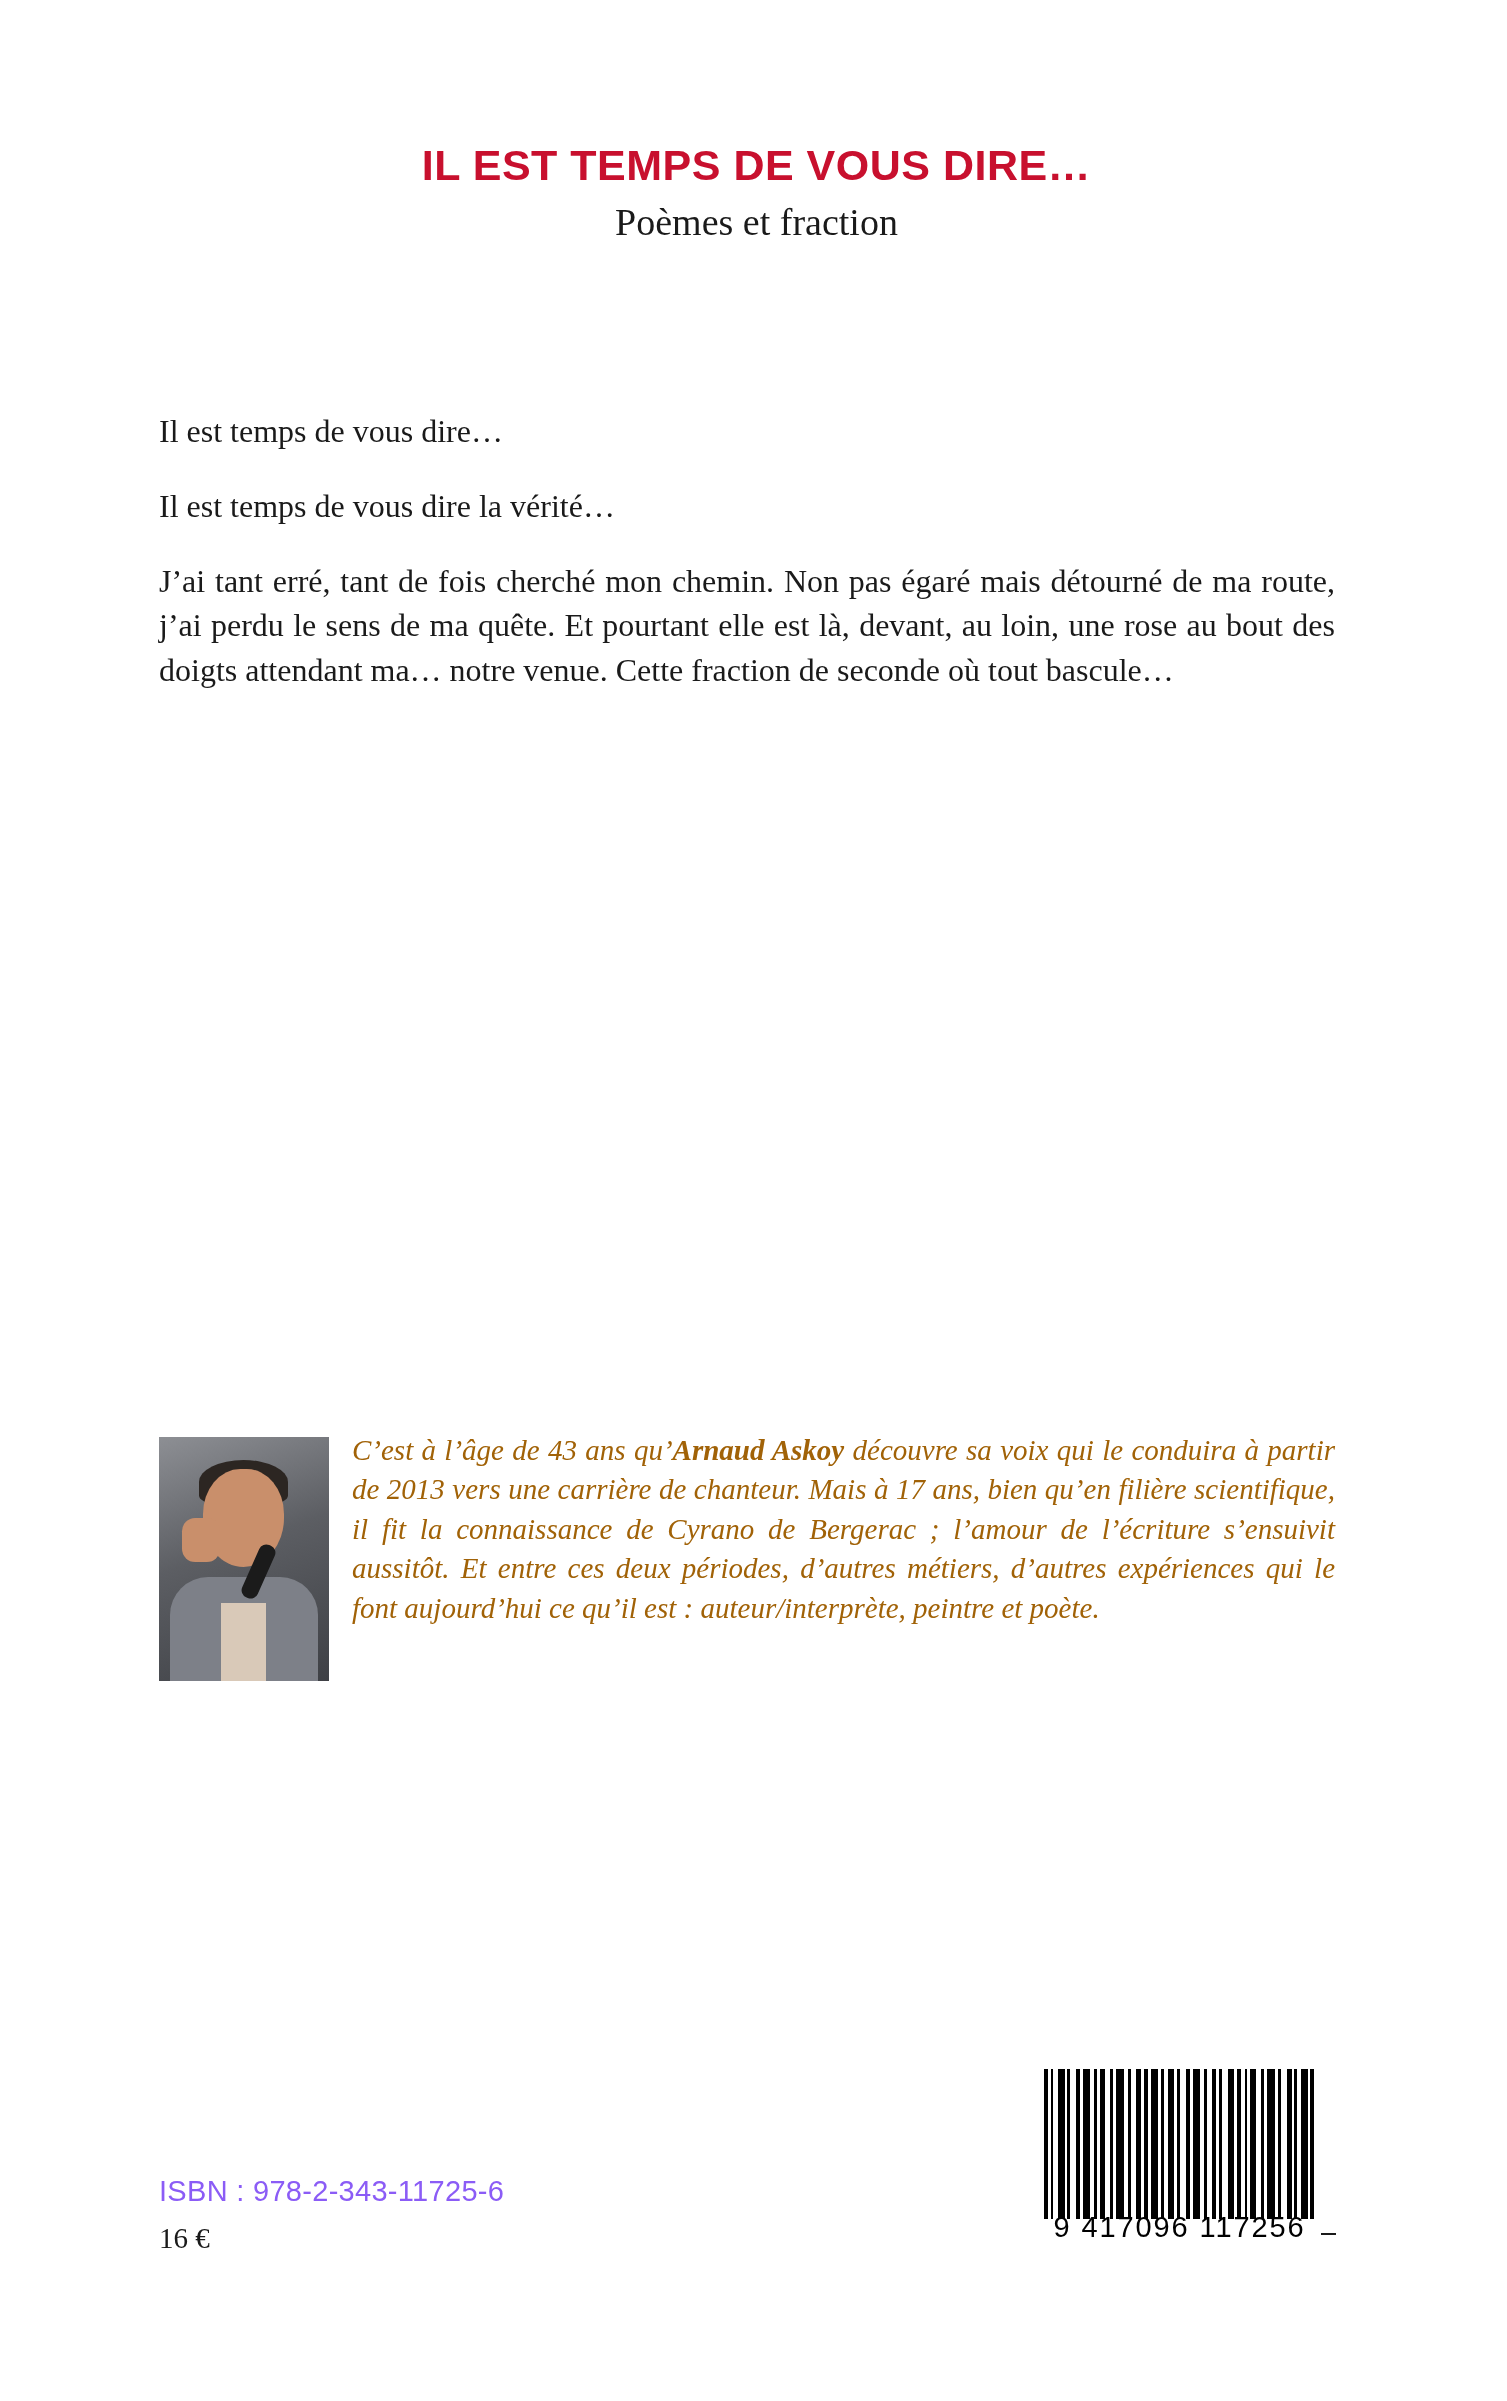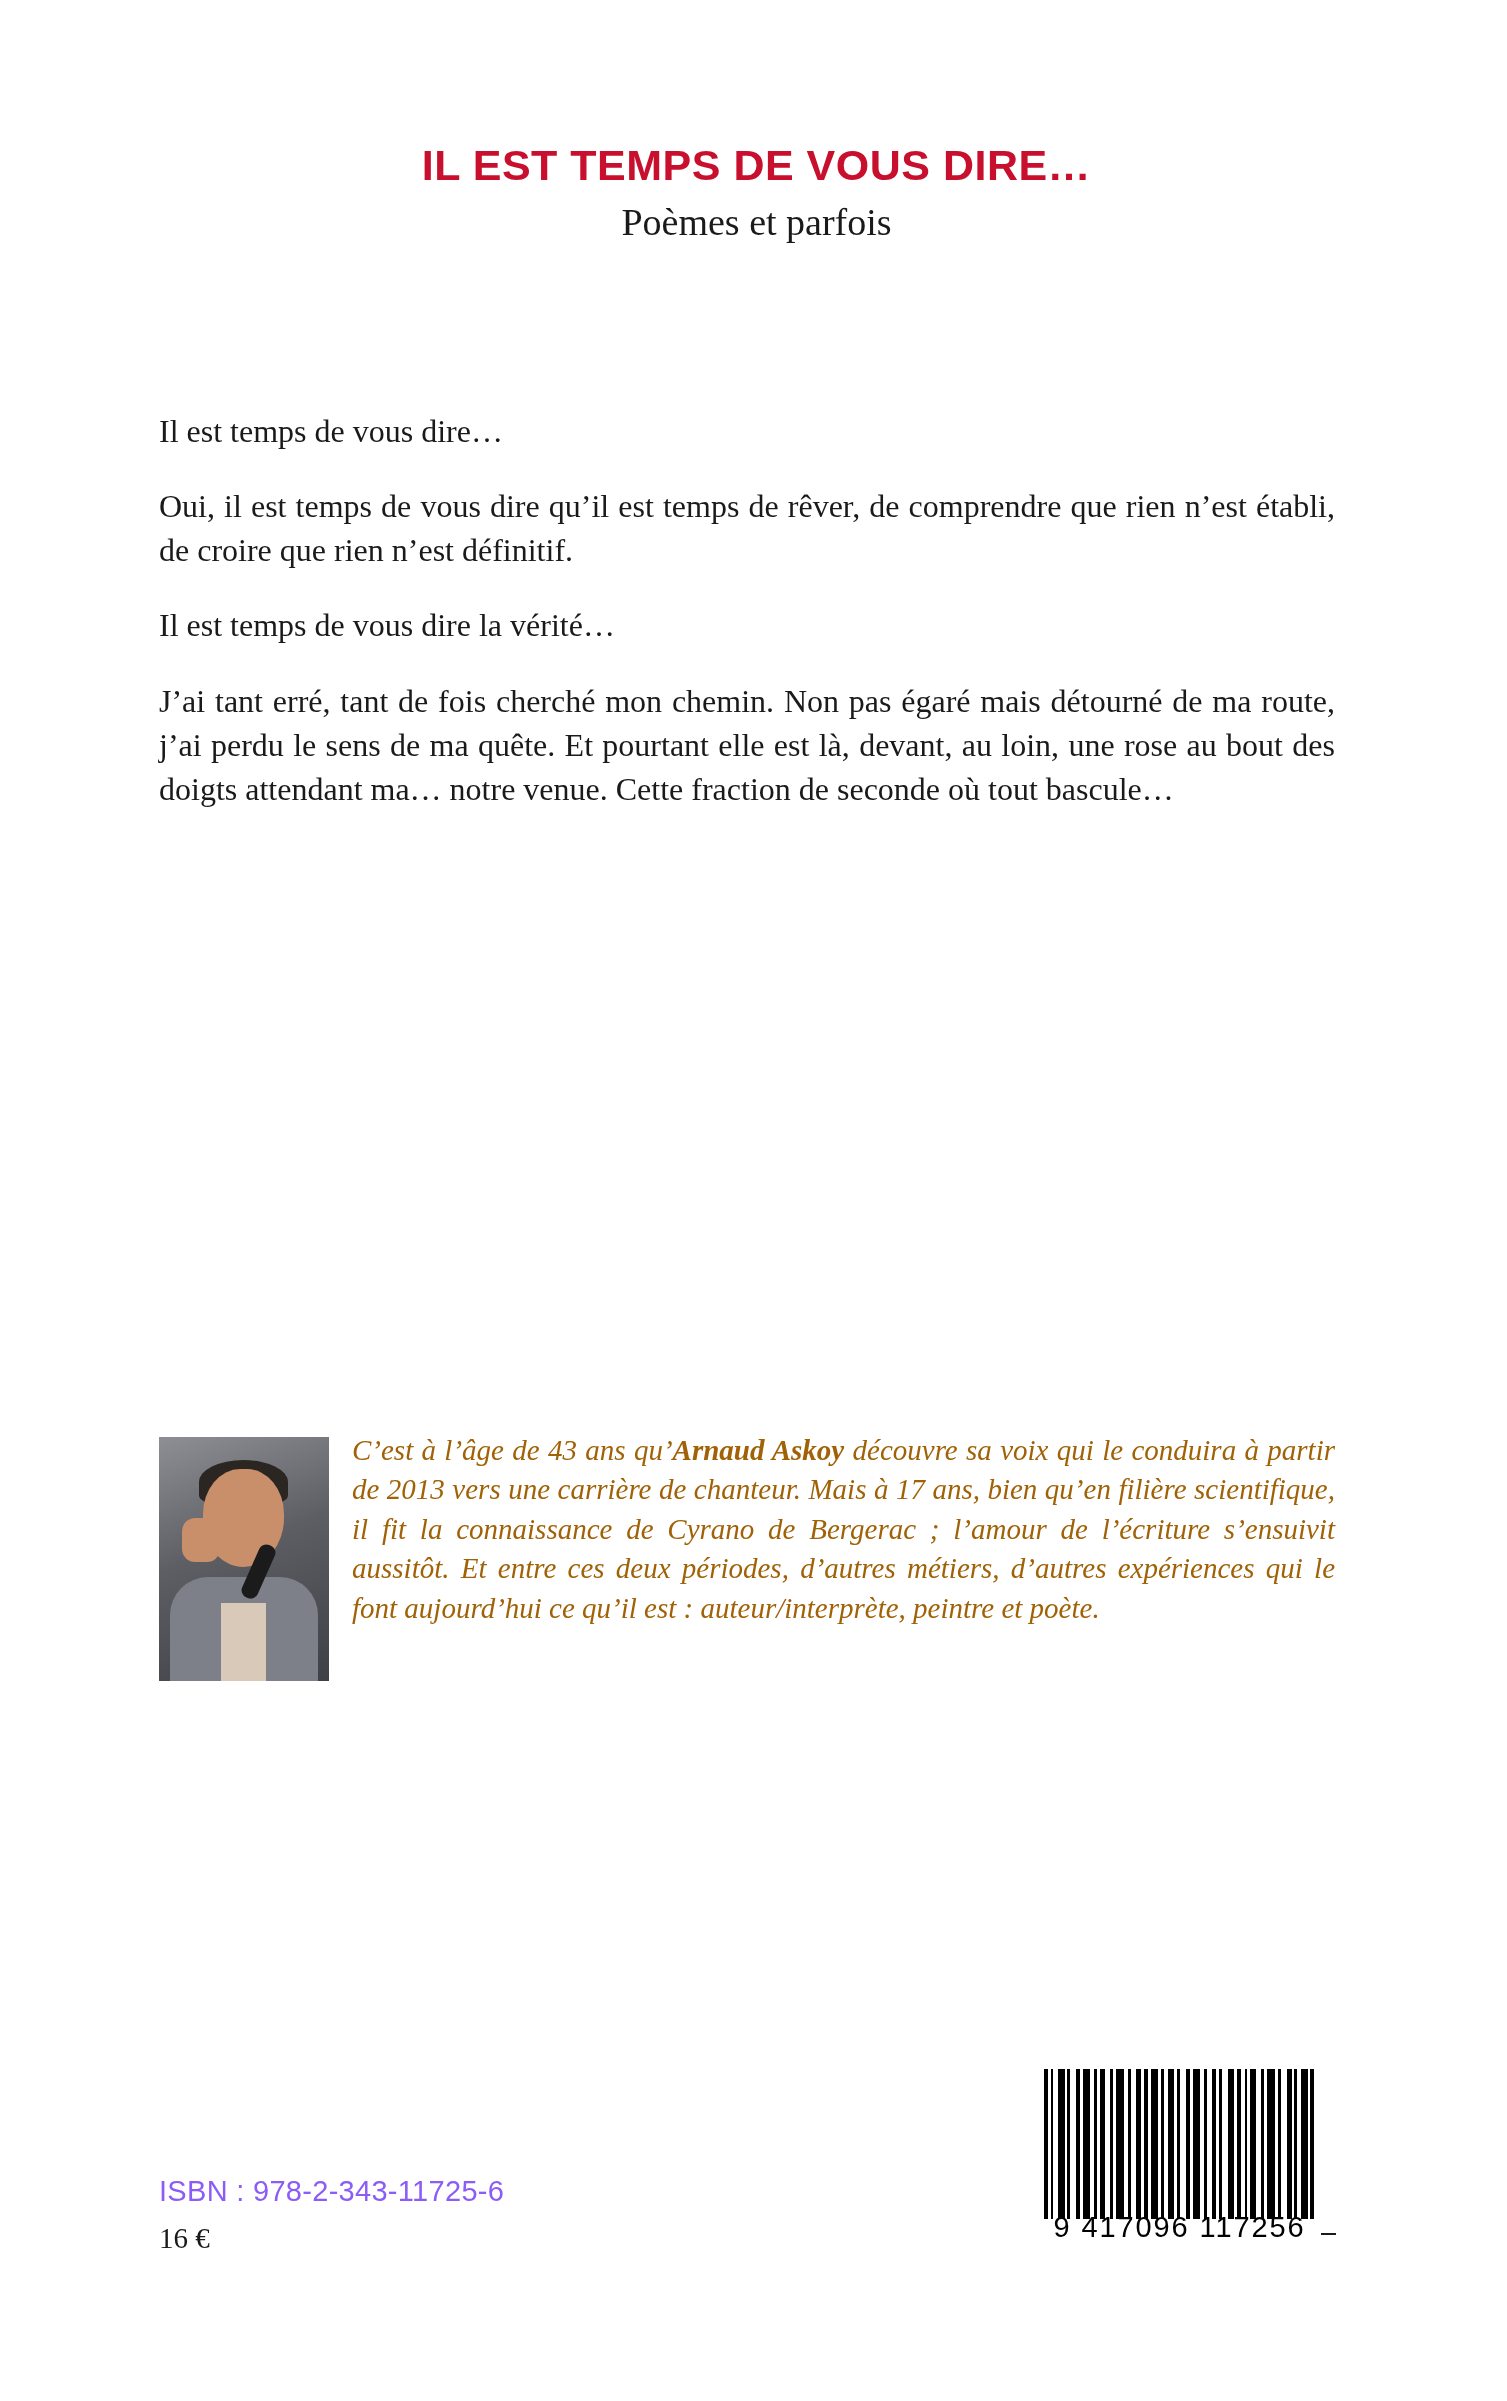--- a/index.html
+++ b/index.html
@@ -203,26 +203,25 @@
     background: #1a1a1a;
   }
 </style>
 </head>
 <body>
 
 <div class="page">
 
   <div class="title-block">
     <h1 class="book-title">IL EST TEMPS DE VOUS DIRE…</h1>
-    <div class="book-subtitle">Poèmes et parfois</div>
+    <div class="book-subtitle">Poèmes et fraction</div>
   </div>
 
   <div class="body-copy">
     <p class="no-justify">Il est temps de vous dire…</p>
-    <p>Oui, il est temps de vous dire qu’il est temps de rêver, de comprendre que rien n’est établi, de croire que rien n’est définitif.</p>
     <p class="no-justify">Il est temps de vous dire la vérité…</p>
     <p>J’ai tant erré, tant de fois cherché mon chemin. Non pas égaré mais détourné de ma route, j’ai perdu le sens de ma quête. Et pourtant elle est là, devant, au loin, une rose au bout des doigts attendant ma… notre venue. Cette fraction de seconde où tout bascule…</p>
   </div>
 
   <div class="bio-block">
     <div class="bio-photo">
       <div class="bg"></div>
       <div class="body"></div>
       <div class="shirt"></div>
       <div class="hair"></div>

